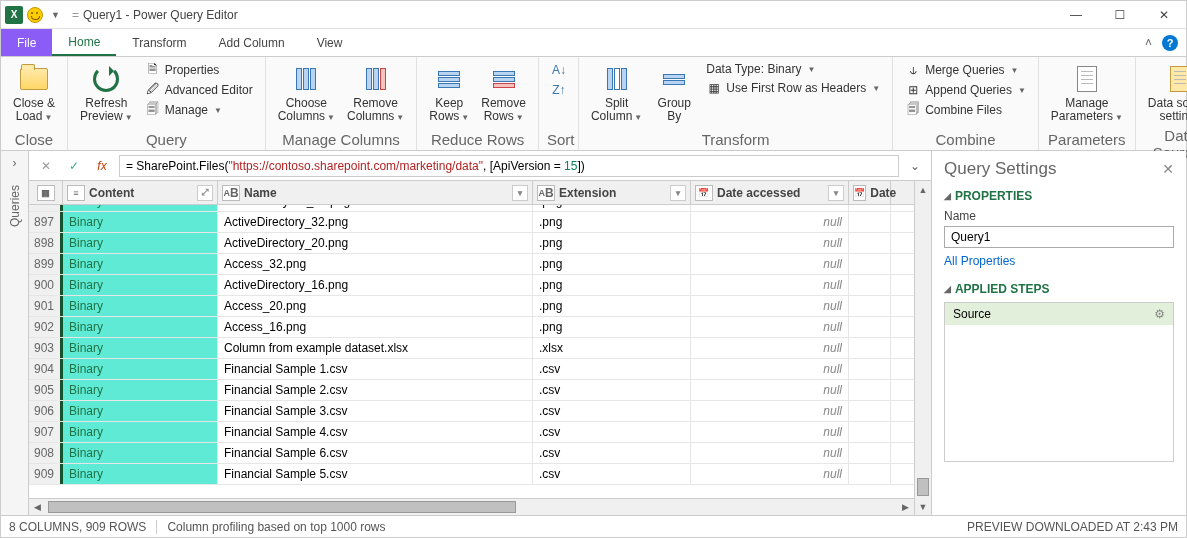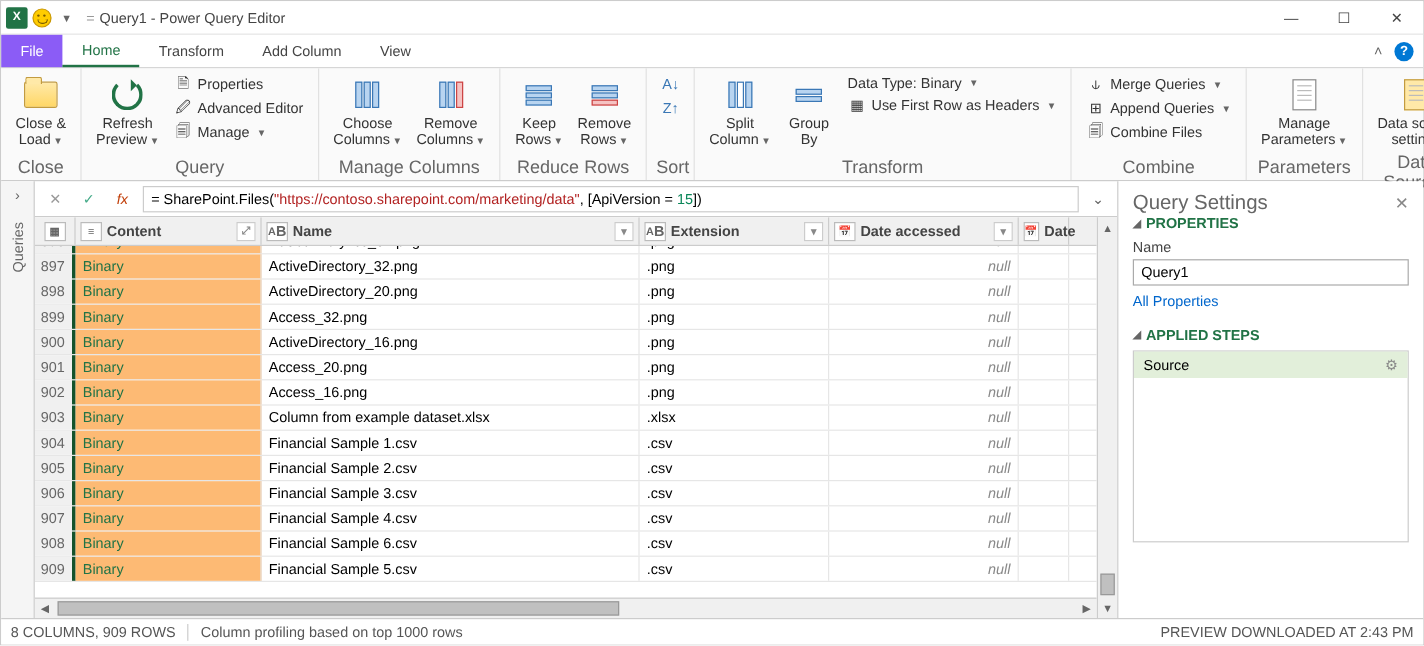--- a/index.html
+++ b/index.html
@@ -77,36 +77,36 @@
 .c-idx{width:34px;justify-content:center}
 .c-content{width:155px}
 .c-name{width:315px}
 .c-ext{width:158px}
 .c-acc{width:158px}
 .c-mod{width:42px}
 .gbody{flex:1;overflow:hidden}
 .grow{display:flex;height:21px;border-bottom:1px solid #e6e6e6}
 .gc{border-right:1px solid #e6e6e6;padding:0 6px;display:flex;align-items:center;overflow:hidden;white-space:nowrap}
 .gc.idx{width:34px;justify-content:flex-end;background:#f0f0f0;color:#666;border-right:3px solid #14532d}
-.gc.content{width:155px;background:#fdba74;color:#217346}
+.gc.content{width:155px;background:#5eead4;color:#217346}
 .gc.name{width:315px}
 .gc.ext{width:158px}
 .gc.acc{width:158px;justify-content:flex-end;color:#888;font-style:italic}
 .gc.mod{width:42px}
 .vscroll{width:17px;background:#f0f0f0;border-left:1px solid #ccc;display:flex;flex-direction:column}
 .vs-btn{height:17px;display:flex;align-items:center;justify-content:center;color:#666;font-size:9px;cursor:pointer}
 .vs-track{flex:1;position:relative}
 .vs-thumb{position:absolute;left:2px;right:2px;background:#c0c0c0;border:1px solid #999}
 .hscroll{height:17px;display:flex;background:#f0f0f0;border-top:1px solid #ccc}
 .hs-btn{width:17px;display:flex;align-items:center;justify-content:center;color:#666;font-size:9px;cursor:pointer}
 .hs-track{flex:1;position:relative}
 .hs-thumb{position:absolute;top:2px;bottom:2px;background:#c0c0c0;border:1px solid #999}
 
 .qs{width:255px;border-left:1px solid #ccc;background:#fff;display:flex;flex-direction:column;padding:8px 12px}
-.qs-head{display:flex;align-items:center;justify-content:space-between;margin-bottom:0}
+.qs-head{display:flex;align-items:center;justify-content:space-between;margin-bottom:10px}
 .qs-title{font-size:17px;color:#666;font-weight:300}
 .qs-x{color:#888;cursor:pointer;font-size:14px}
 .qs-sec{margin-bottom:14px}
 .qs-sec-h{color:#217346;font-weight:600;font-size:12px;margin-bottom:6px;display:flex;align-items:center;gap:4px}
 .qs-tri{font-size:9px;color:#666}
 .qs-lbl{color:#444;margin-bottom:3px}
 .qs-input{width:100%;padding:3px 6px;border:1px solid #aaa;background:#fff;font-size:12px}
 .qs-link{color:#0066cc;cursor:pointer;margin-top:6px}
 .steps{border:1px solid #ccc;height:160px;background:#fff}
 .step{padding:4px 8px;display:flex;align-items:center;justify-content:space-between;background:#e2efda;cursor:pointer}

